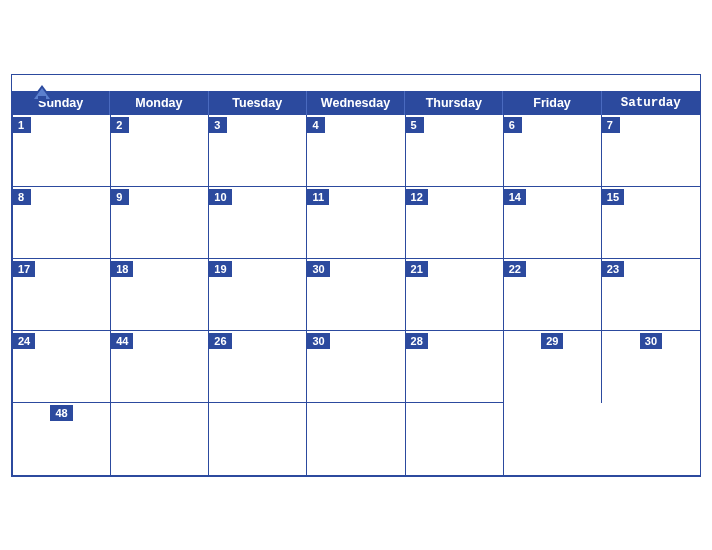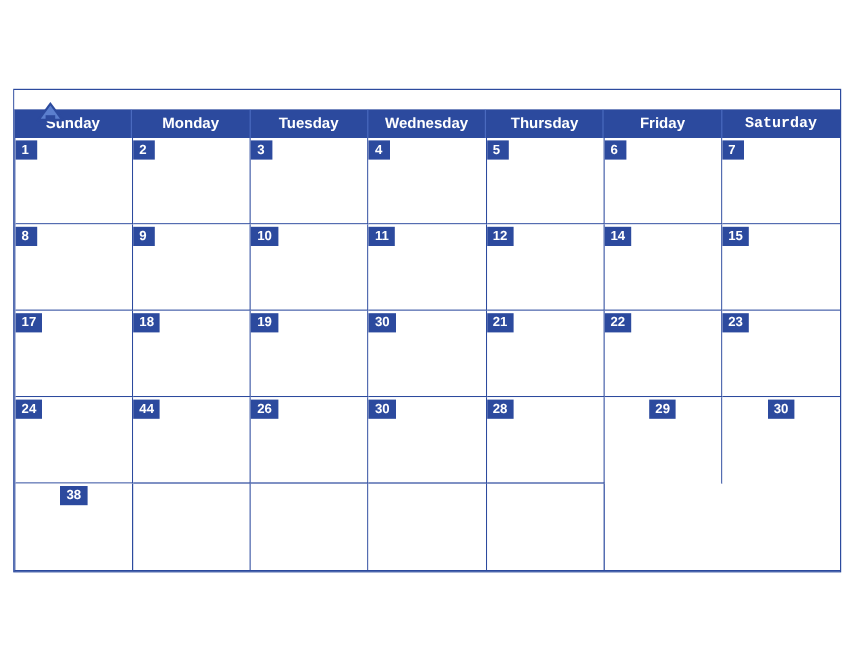--- a/index.html
+++ b/index.html
@@ -188,20 +188,20 @@
         <div class="day-cell"><span class="date-number-row">21</span></div>
         <div class="day-cell"><span class="date-number-row">22</span></div>
         <div class="day-cell"><span class="date-number-row">23</span></div>
         <div class="day-cell"><span class="date-number-row">24</span></div>
         <div class="day-cell"><span class="date-number-row">44</span></div>
         <div class="day-cell"><span class="date-number-row">26</span></div>
         <div class="day-cell"><span class="date-number-row">30</span></div>
         <div class="day-cell"><span class="date-number-row">28</span></div>
         <div class="day-cell no-bottom"><span class="date-number-row">29</span></div>
         <div class="day-cell no-bottom"><span class="date-number-row">30</span></div>
-        <div class="day-cell no-bottom"><span class="date-number-row">38</span></div>
+        <div class="day-cell no-bottom"><span class="date-number-row">48</span></div>
         <div class="empty-cell no-bottom"></div>
         <div class="empty-cell no-bottom"></div>
         <div class="empty-cell no-bottom"></div>
         <div class="empty-cell no-bottom"></div>
       </div>
   </div>
 </div>
 
 </body></html>

